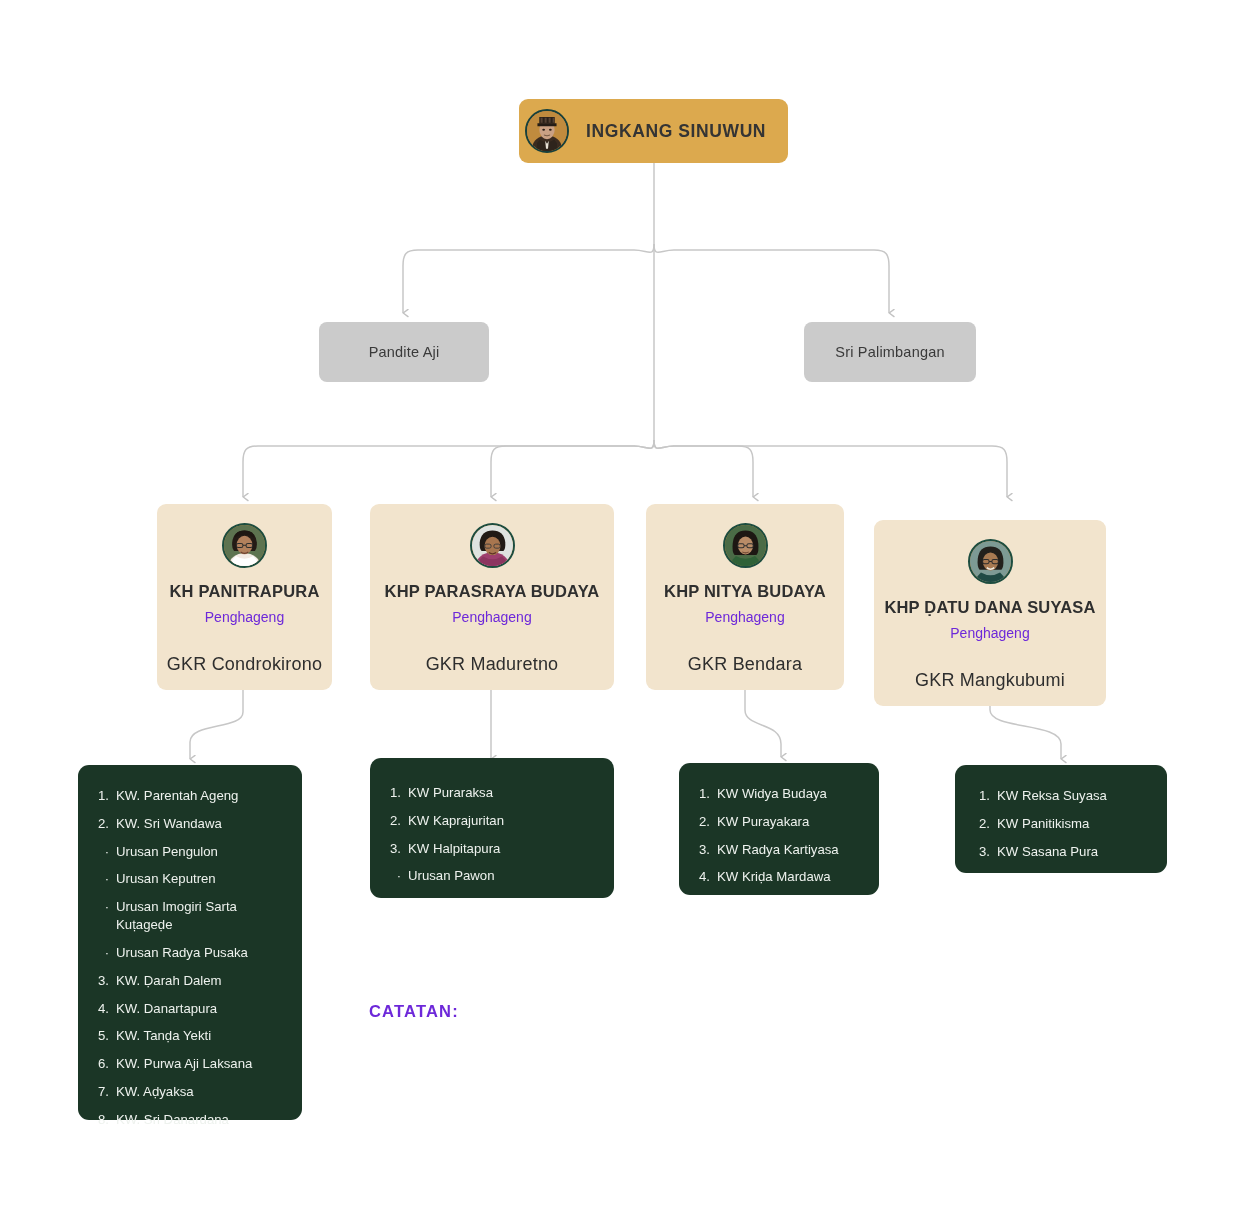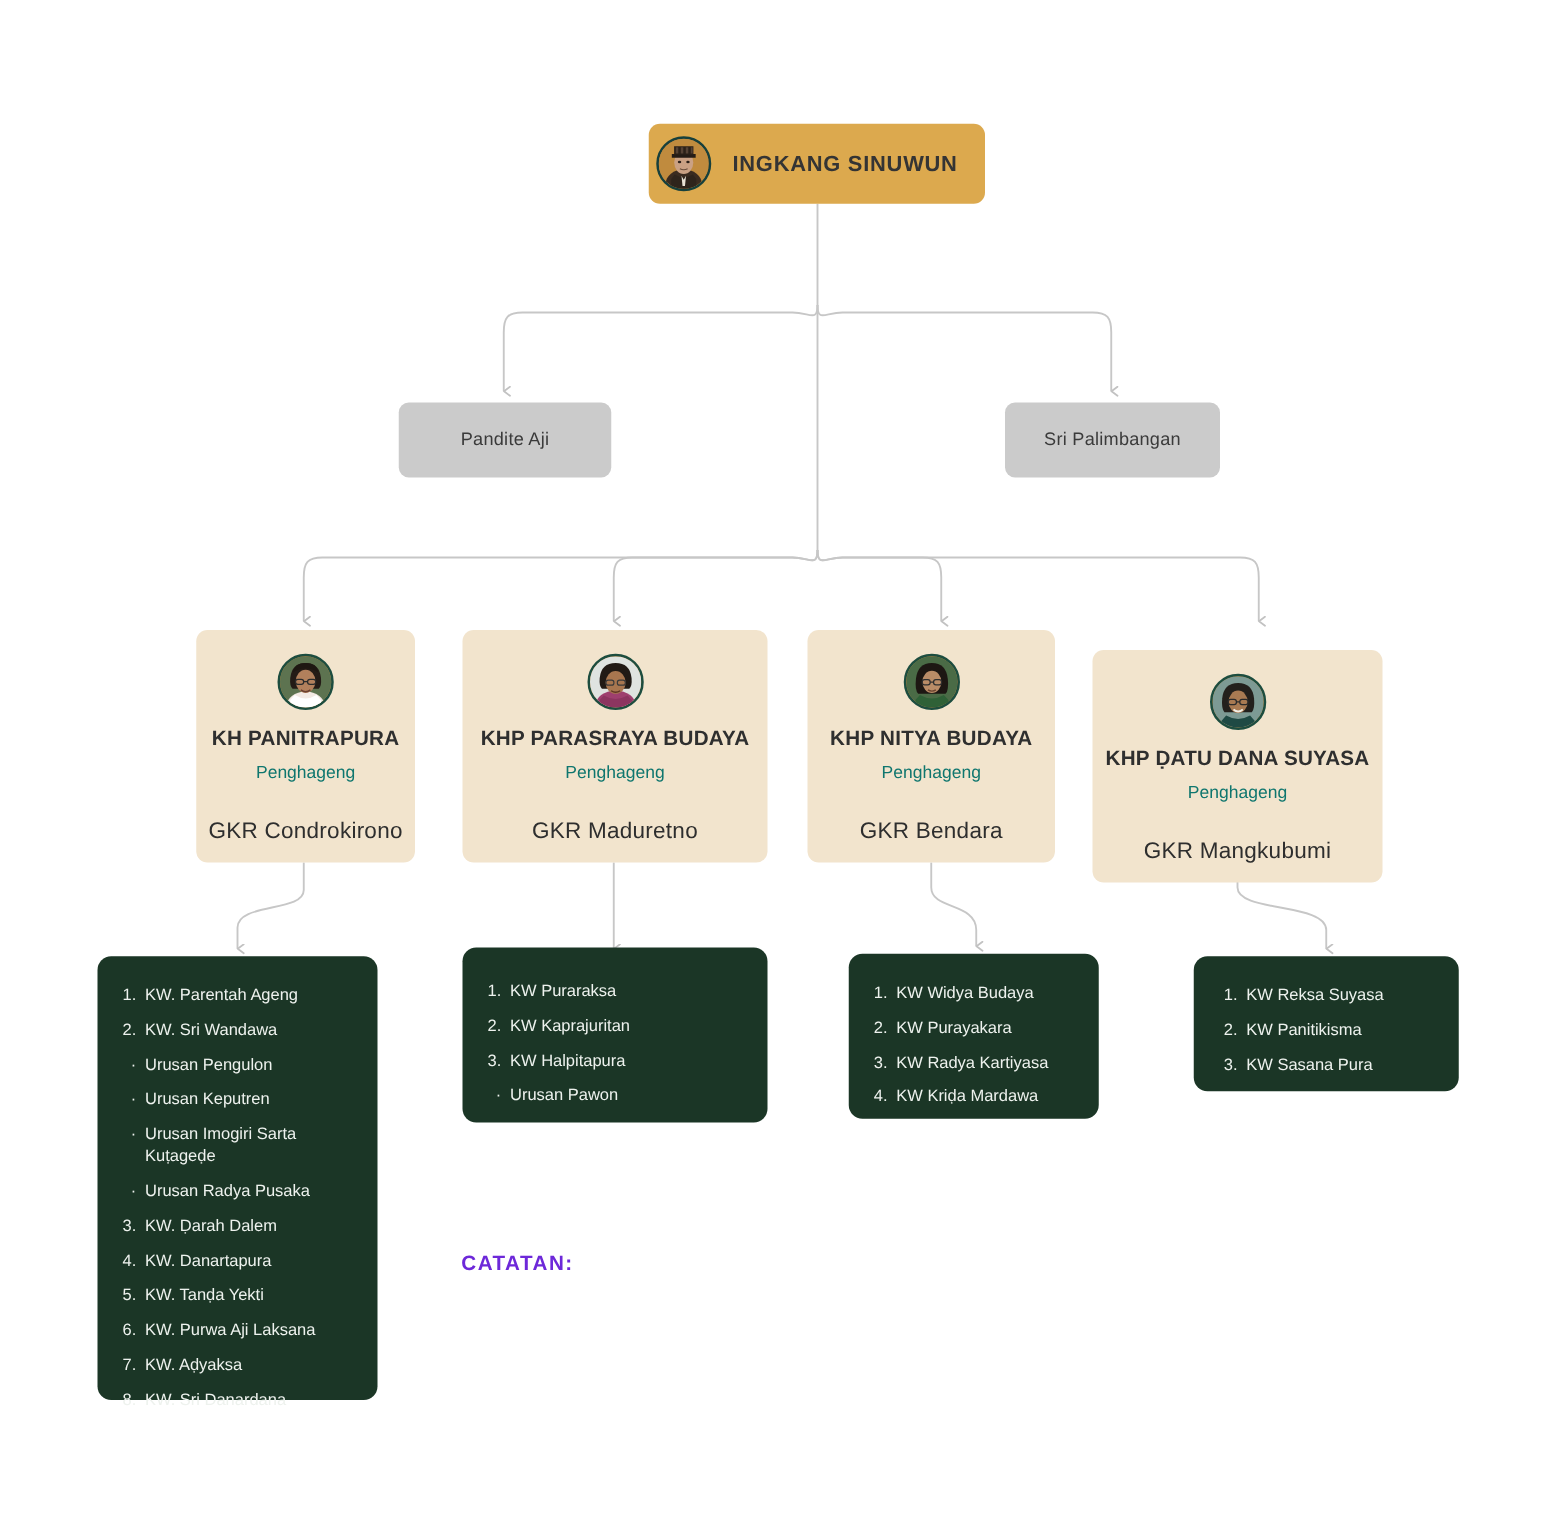--- a/index.html
+++ b/index.html
@@ -99,21 +99,21 @@
     font-size: 16.5px;
     font-weight: 700;
     color: #2f2f2f;
     letter-spacing: 0.2px;
     white-space: nowrap;
     text-align: center;
   }
   .card-sub {
     margin-top: 8px;
     font-size: 14px;
-    color: #0f766e;
+    color: #6d28d9;
   }
   .card-person {
     margin-top: 29px;
     font-size: 18px;
     color: #2e2e2e;
     letter-spacing: 0.2px;
   }
 
   
   .green-box {

